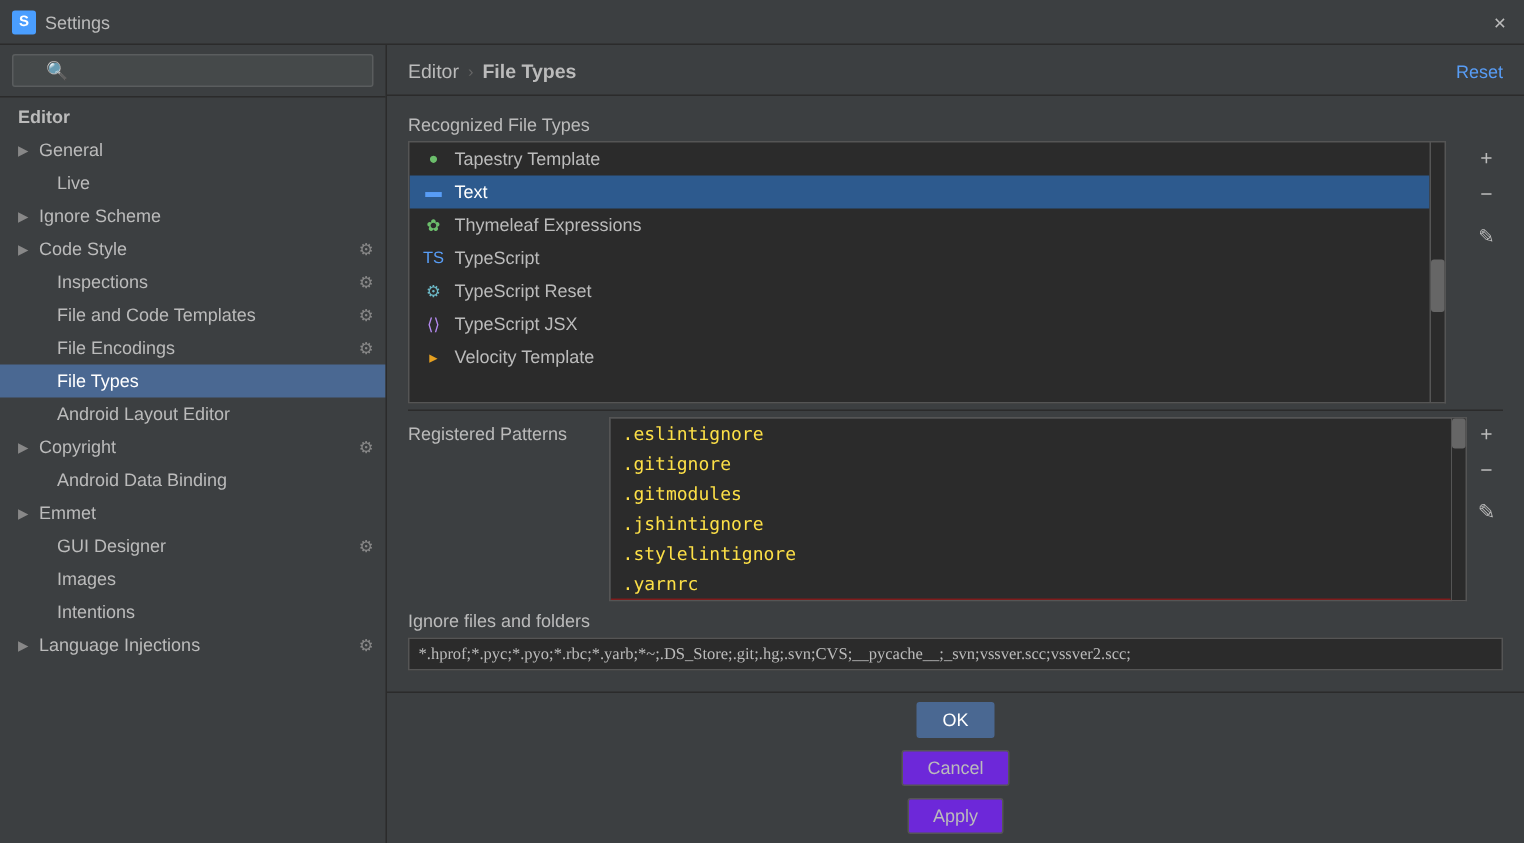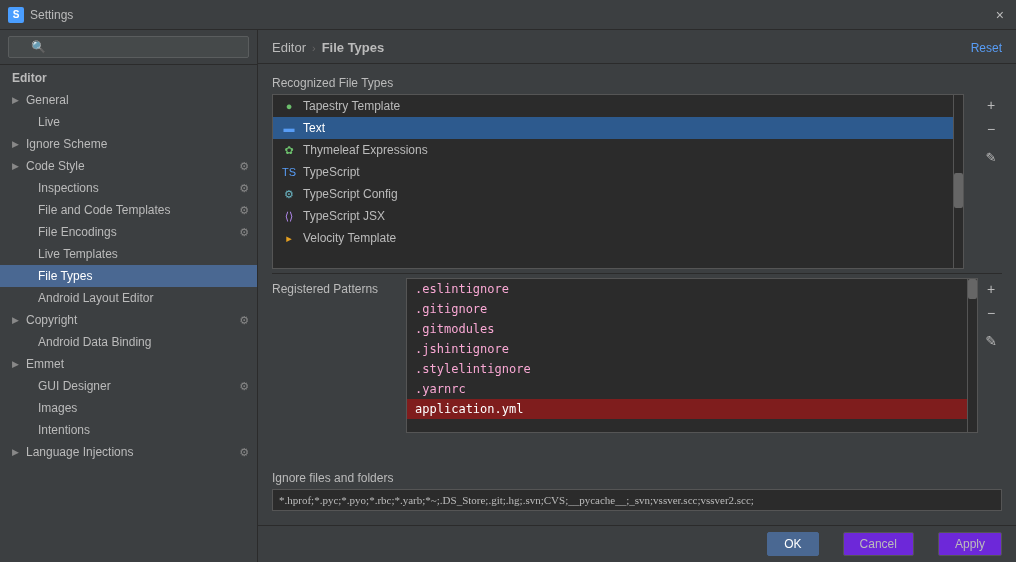--- a/index.html
+++ b/index.html
@@ -292,21 +292,21 @@
       max-height: 155px;
     }
     .patterns-list::-webkit-scrollbar { width: 6px; }
     .patterns-list::-webkit-scrollbar-track { background: #2b2b2b; }
     .patterns-list::-webkit-scrollbar-thumb { background: #555; }
 
     .pattern-item {
       padding: 3px 8px;
       cursor: pointer;
       font-size: 12px;
-      color: #f9a8d4;
+      color: #fde047;
       font-family: monospace;
     }
     .pattern-item.selected {
       background: #7f1d1d;
       color: white;
     }
 
     .patterns-actions {
       display: flex;
       flex-direction: column;
@@ -335,23 +335,24 @@
       font-family: Liberation Serif, serif;
       outline: none;
     }
 
     
     .bottom-bar {
       display: flex;
       justify-content: flex-end;
       align-items: center;
       padding: 6px 14px;
-      gap: 24px;
+      gap: 8px;
       border-top: 1px solid #2b2b2b;
       flex-shrink: 0;
+      flex-direction: column;
     }
     .btn {
       padding: 4px 16px;
       font-size: 12px;
       cursor: pointer;
       border-radius: 2px;
       border: 1px solid #555;
       color: #bbbbbb;
       background: #6d28d9;
     }
@@ -437,26 +438,20 @@
       </div>
 
       <div class="sidebar-item has-settings indent-1">
         <div class="sidebar-item-left">
           <span class="expand-arrow"> </span>
           <span>File Encodings</span>
         </div>
         <span class="settings-gear">⚙</span>
       </div>
 
-      <div class="sidebar-item indent-1">
-        <div class="sidebar-item-left">
-          <span class="expand-arrow"> </span>
-          <span>Live Templates</span>
-        </div>
-      </div>
 
       <div class="sidebar-item indent-1 active">
         <div class="sidebar-item-left">
           <span class="expand-arrow"> </span>
           <span>File Types</span>
         </div>
       </div>
 
       <div class="sidebar-item indent-1">
         <div class="sidebar-item-left">
@@ -552,21 +547,21 @@
             <span>Thymeleaf Expressions</span>
           </div>
 
           <div class="file-list-item">
             <span class="file-icon icon-blue">TS</span>
             <span>TypeScript</span>
           </div>
 
           <div class="file-list-item">
             <span class="file-icon icon-teal">⚙</span>
-            <span>TypeScript Config</span>
+            <span>TypeScript Reset</span>
           </div>
 
           <div class="file-list-item">
             <span class="file-icon icon-purple">⟨⟩</span>
             <span>TypeScript JSX</span>
           </div>
 
           <div class="file-list-item">
             <span class="file-icon icon-orange">▸</span>
             <span>Velocity Template</span>

